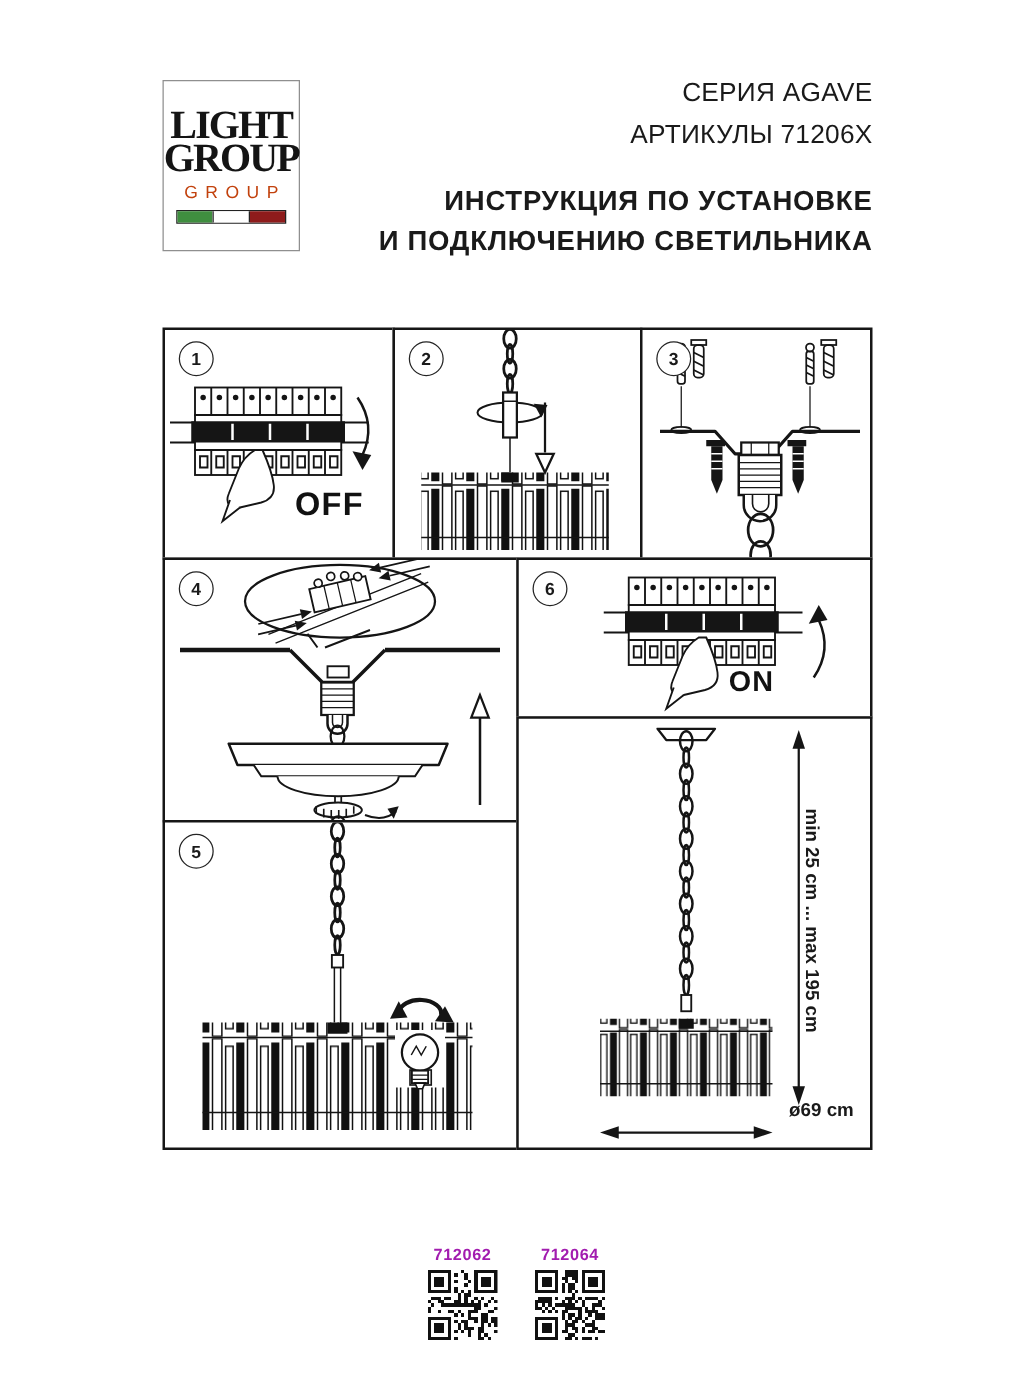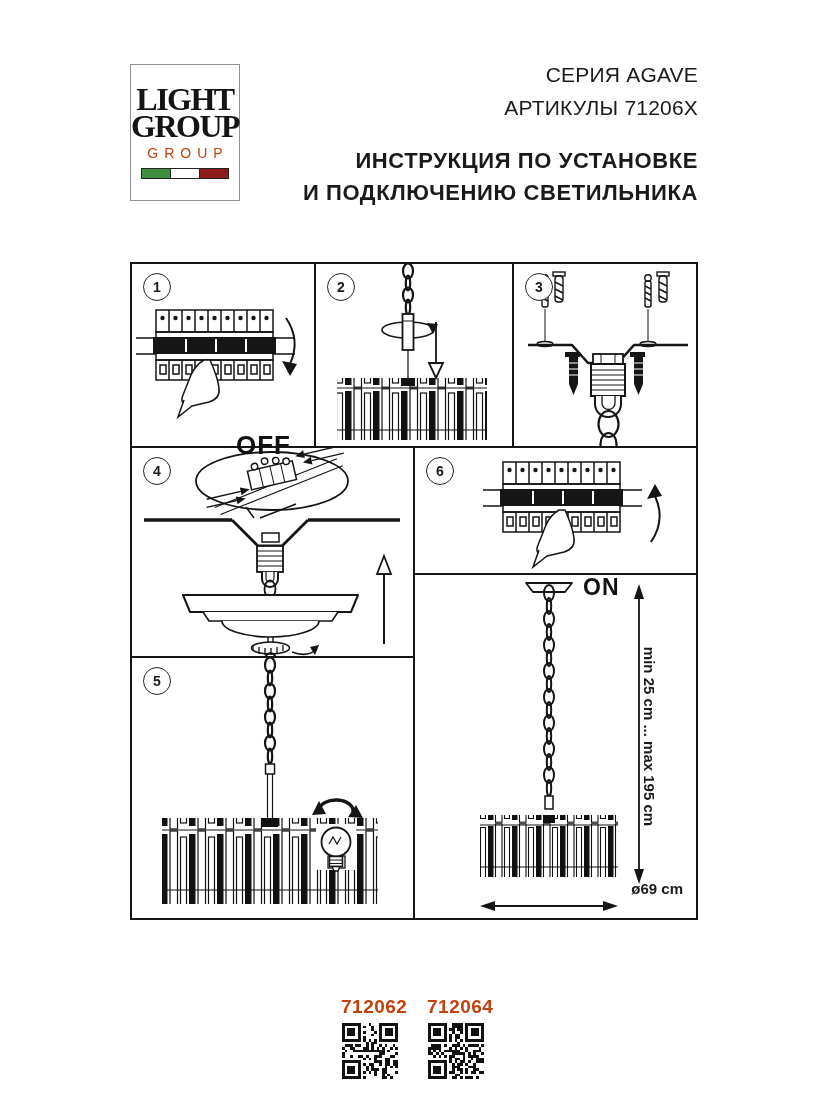--- a/index.html
+++ b/index.html
@@ -24,29 +24,29 @@
   #c2{left:184px;top:0;width:200px;height:186px;}
   #c3{left:382px;top:0;width:186px;height:186px;}
   #c4{left:0;top:184px;width:285px;height:212px;}
   #c5{left:0;top:394px;width:285px;height:264px;}
   #c6{left:283px;top:184px;width:285px;height:129px;}
   #c7{left:283px;top:311px;width:285px;height:347px;}
   #notes{left:0;top:656px;width:568px;height:60px;}
   .num{position:absolute;left:11px;top:9px;width:26px;height:26px;border:1.6px solid #242424;border-radius:50%;
        display:flex;align-items:center;justify-content:center;font-size:14px;font-weight:bold;background:#fff;z-index:3;}
   .fig{position:absolute;left:0;top:0;}
-  .biglabel{position:absolute;font-weight:bold;color:#111;z-index:2;margin-top:42px;}
+  .biglabel{position:absolute;font-weight:bold;color:#111;z-index:2;}
   .vdim-label{position:absolute;left:96px;top:153px;width:276px;text-align:center;font-size:15px;font-weight:bold;
        transform:rotate(90deg);transform-origin:center;white-space:nowrap;}
   .dia-label{position:absolute;left:0;top:305px;width:268px;text-align:right;font-size:15px;font-weight:bold;}
   .notes-text{padding:8px 16px;font-size:14.2px;line-height:1.62;}
   
   .qr-row{position:absolute;left:0;top:996px;width:826px;display:flex;justify-content:center;gap:28px;}
   .qr-item{width:58px;text-align:center;}
-  .qr-label{font-size:19px;font-weight:bold;color:#c2410c;letter-spacing:0.5px;margin-bottom:5px;}
+  .qr-label{font-size:13px;font-weight:bold;color:#a21caf;letter-spacing:0.5px;margin-bottom:5px;}
   .qr-svg{width:56px;height:56px;display:block;margin:0 auto;}
 </style>
 </head>
 <body>
 
 <div class="page">
 
   <div class="logo">
     <div class="logo-word">LIGHT</div>
     <div class="logo-word">GROUP</div>

